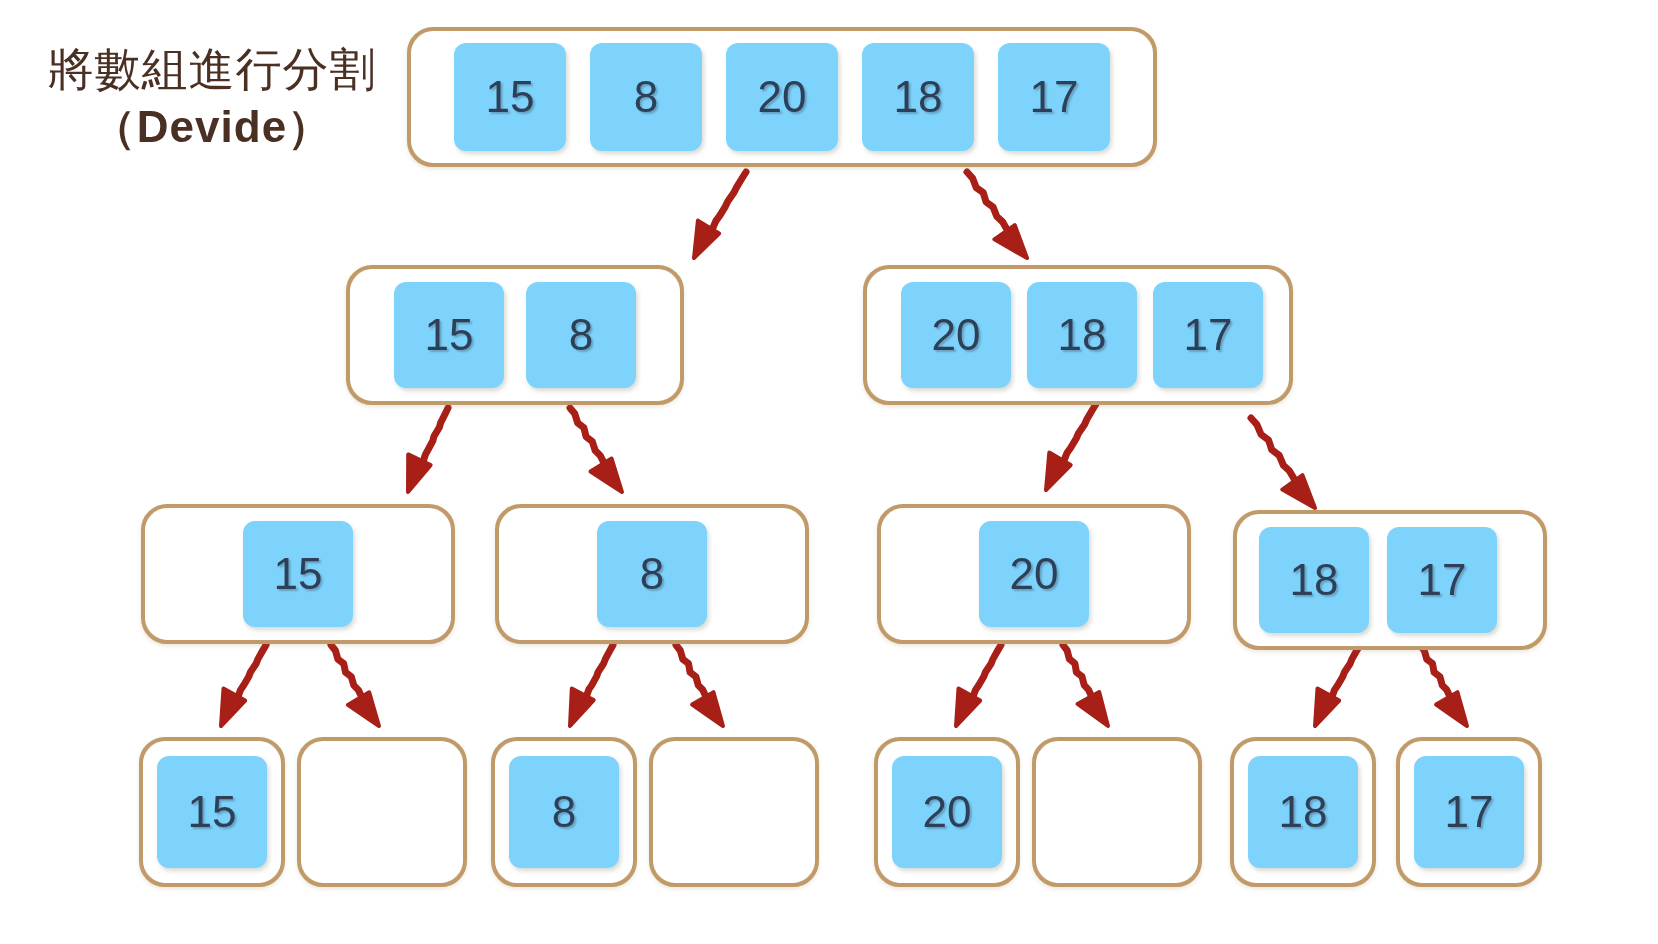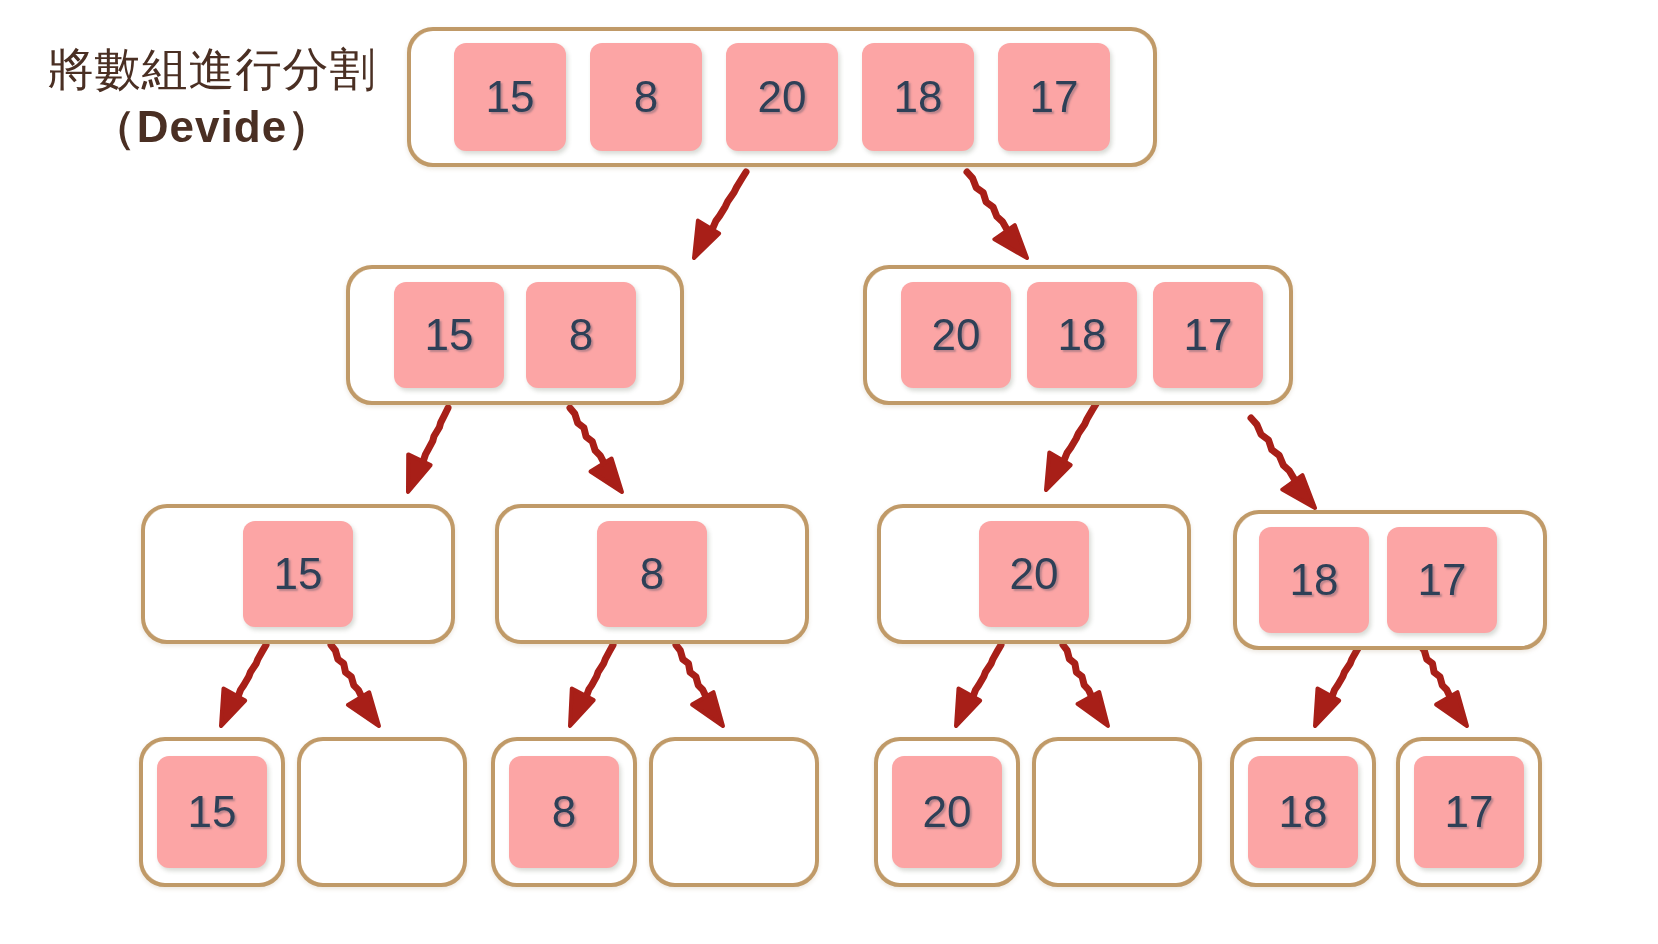--- a/index.html
+++ b/index.html
@@ -64,21 +64,21 @@
     content: "";
     position: absolute;
     left: -2px; top: -2px; right: -2px; bottom: -2px;
     border: 1px solid rgba(192,154,104,.40);
     border-radius: 28px;
     pointer-events: none;
   }
 
   
   .cell {
-    background: #fca5a5;
+    background: #7dd3fc;
     border-radius: 12px;
     display: flex;
     align-items: center;
     justify-content: center;
     color: #2e4057;
     font-size: 44px;
     font-weight: 400;
     text-shadow: 2px 2px 2px rgba(60,70,90,.35);
     box-shadow: 2px 3px 4px rgba(80,90,70,.22);
     flex: none;

